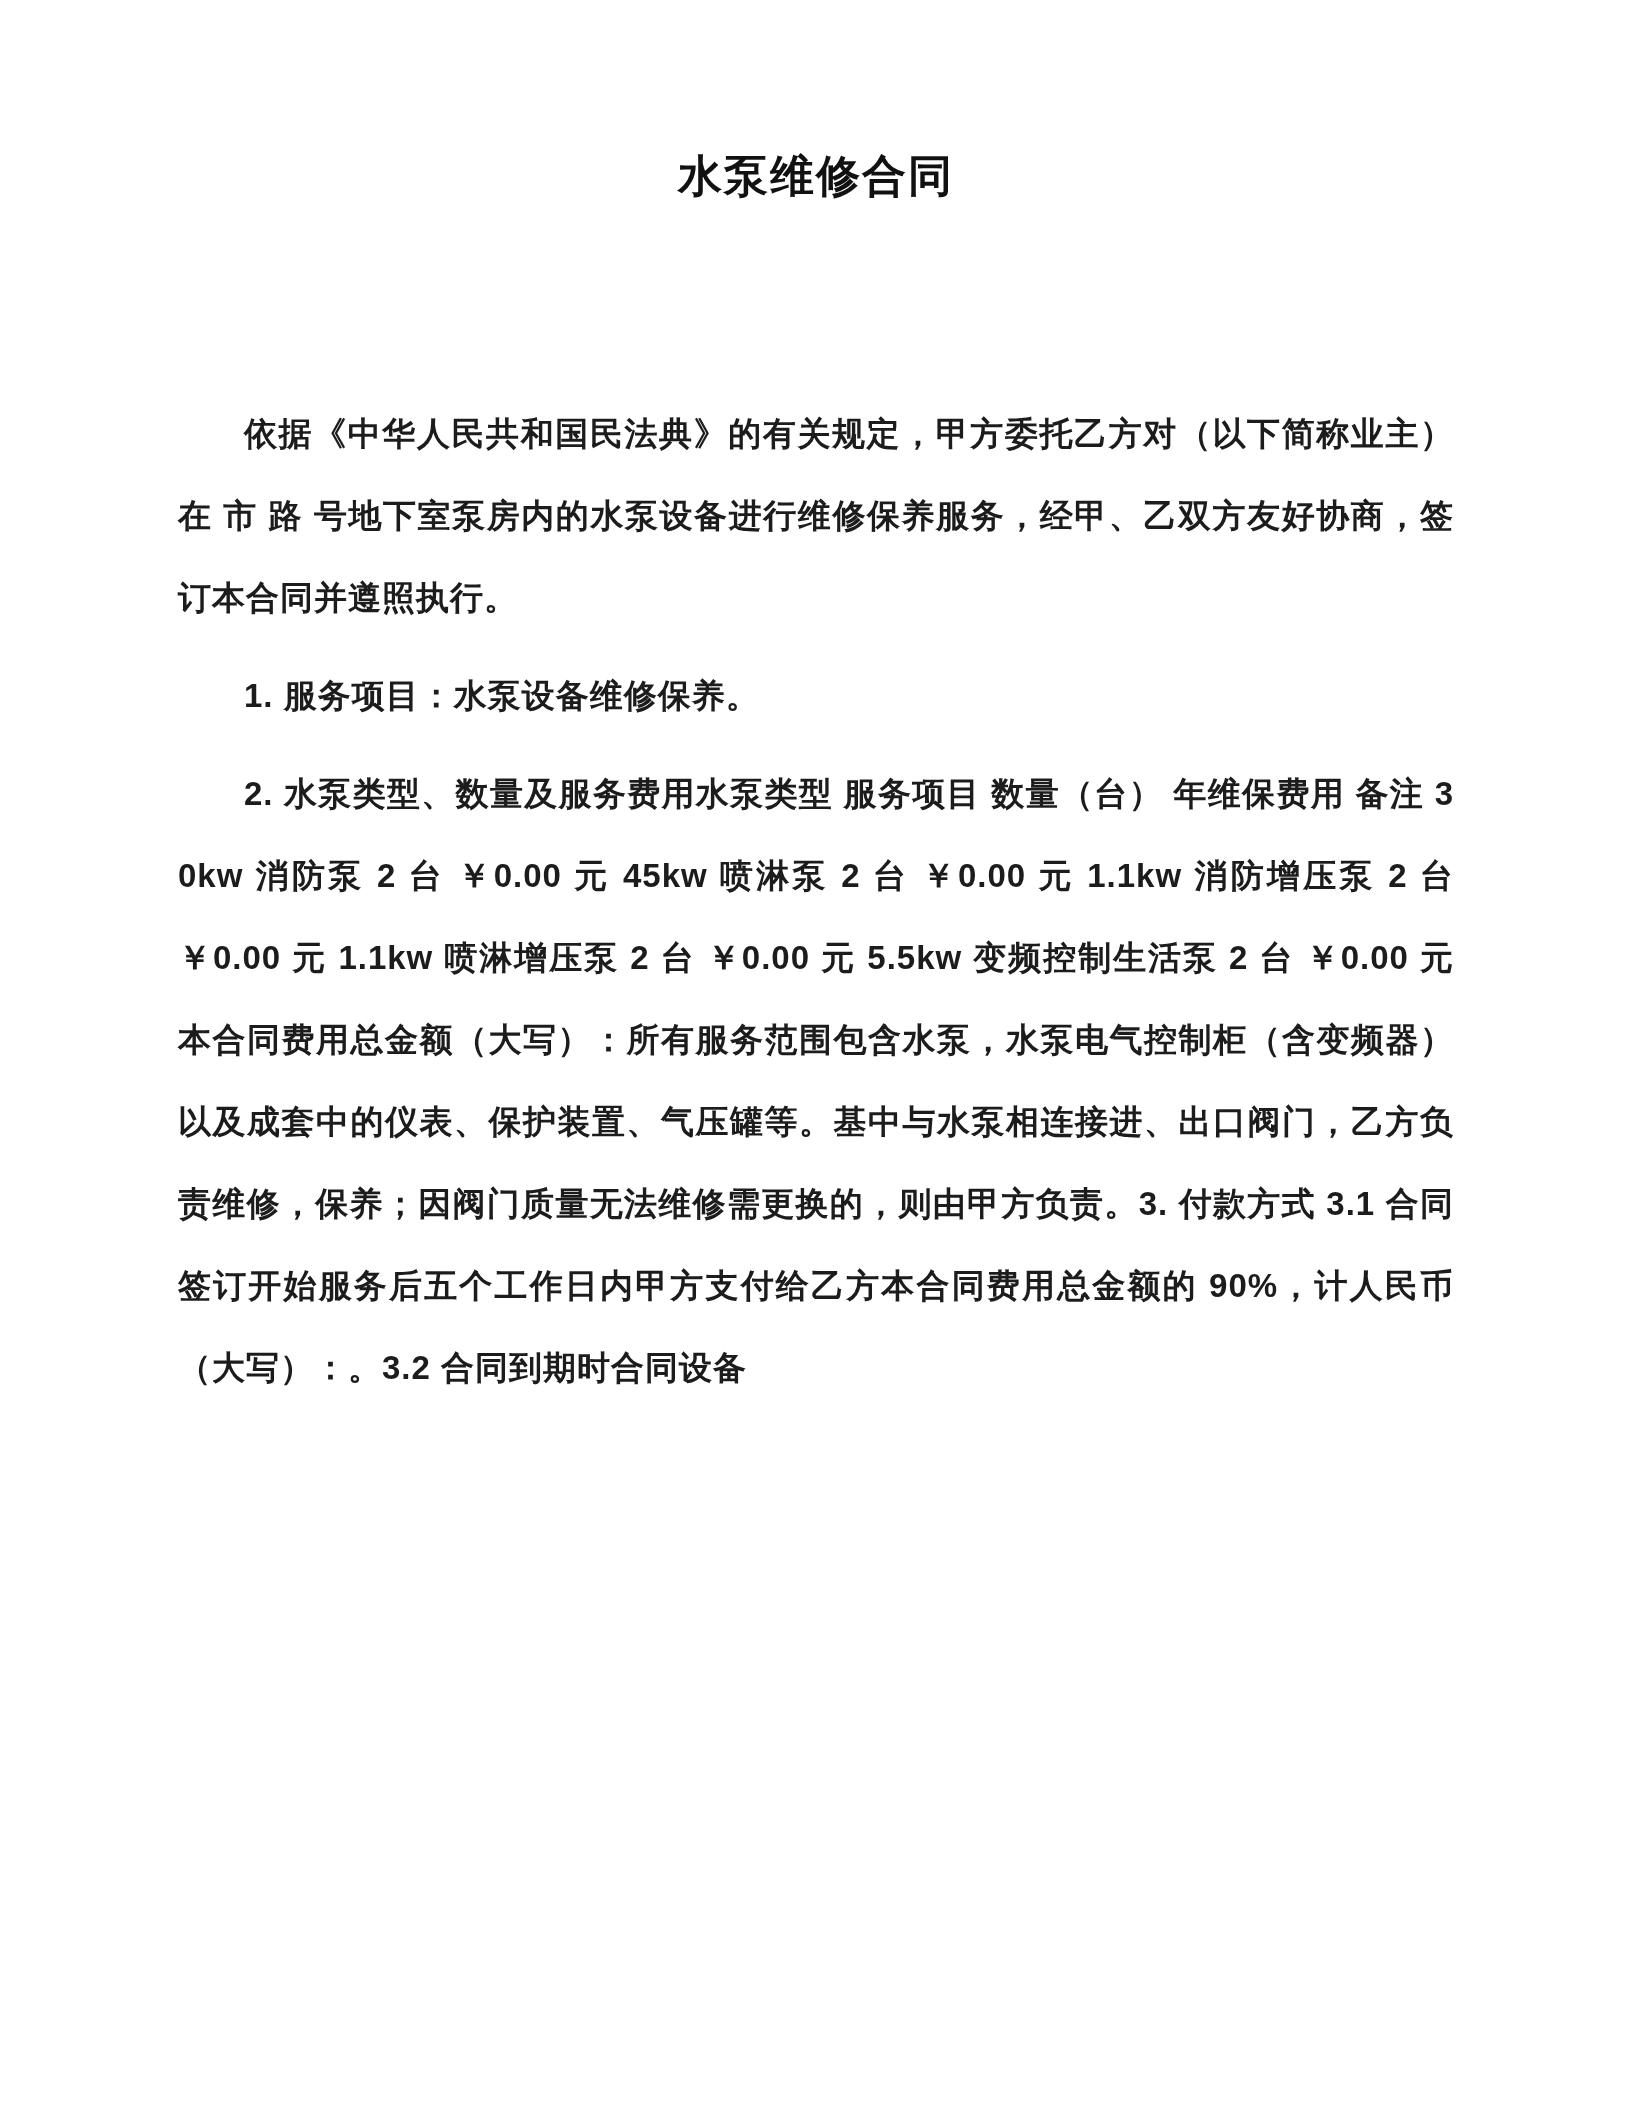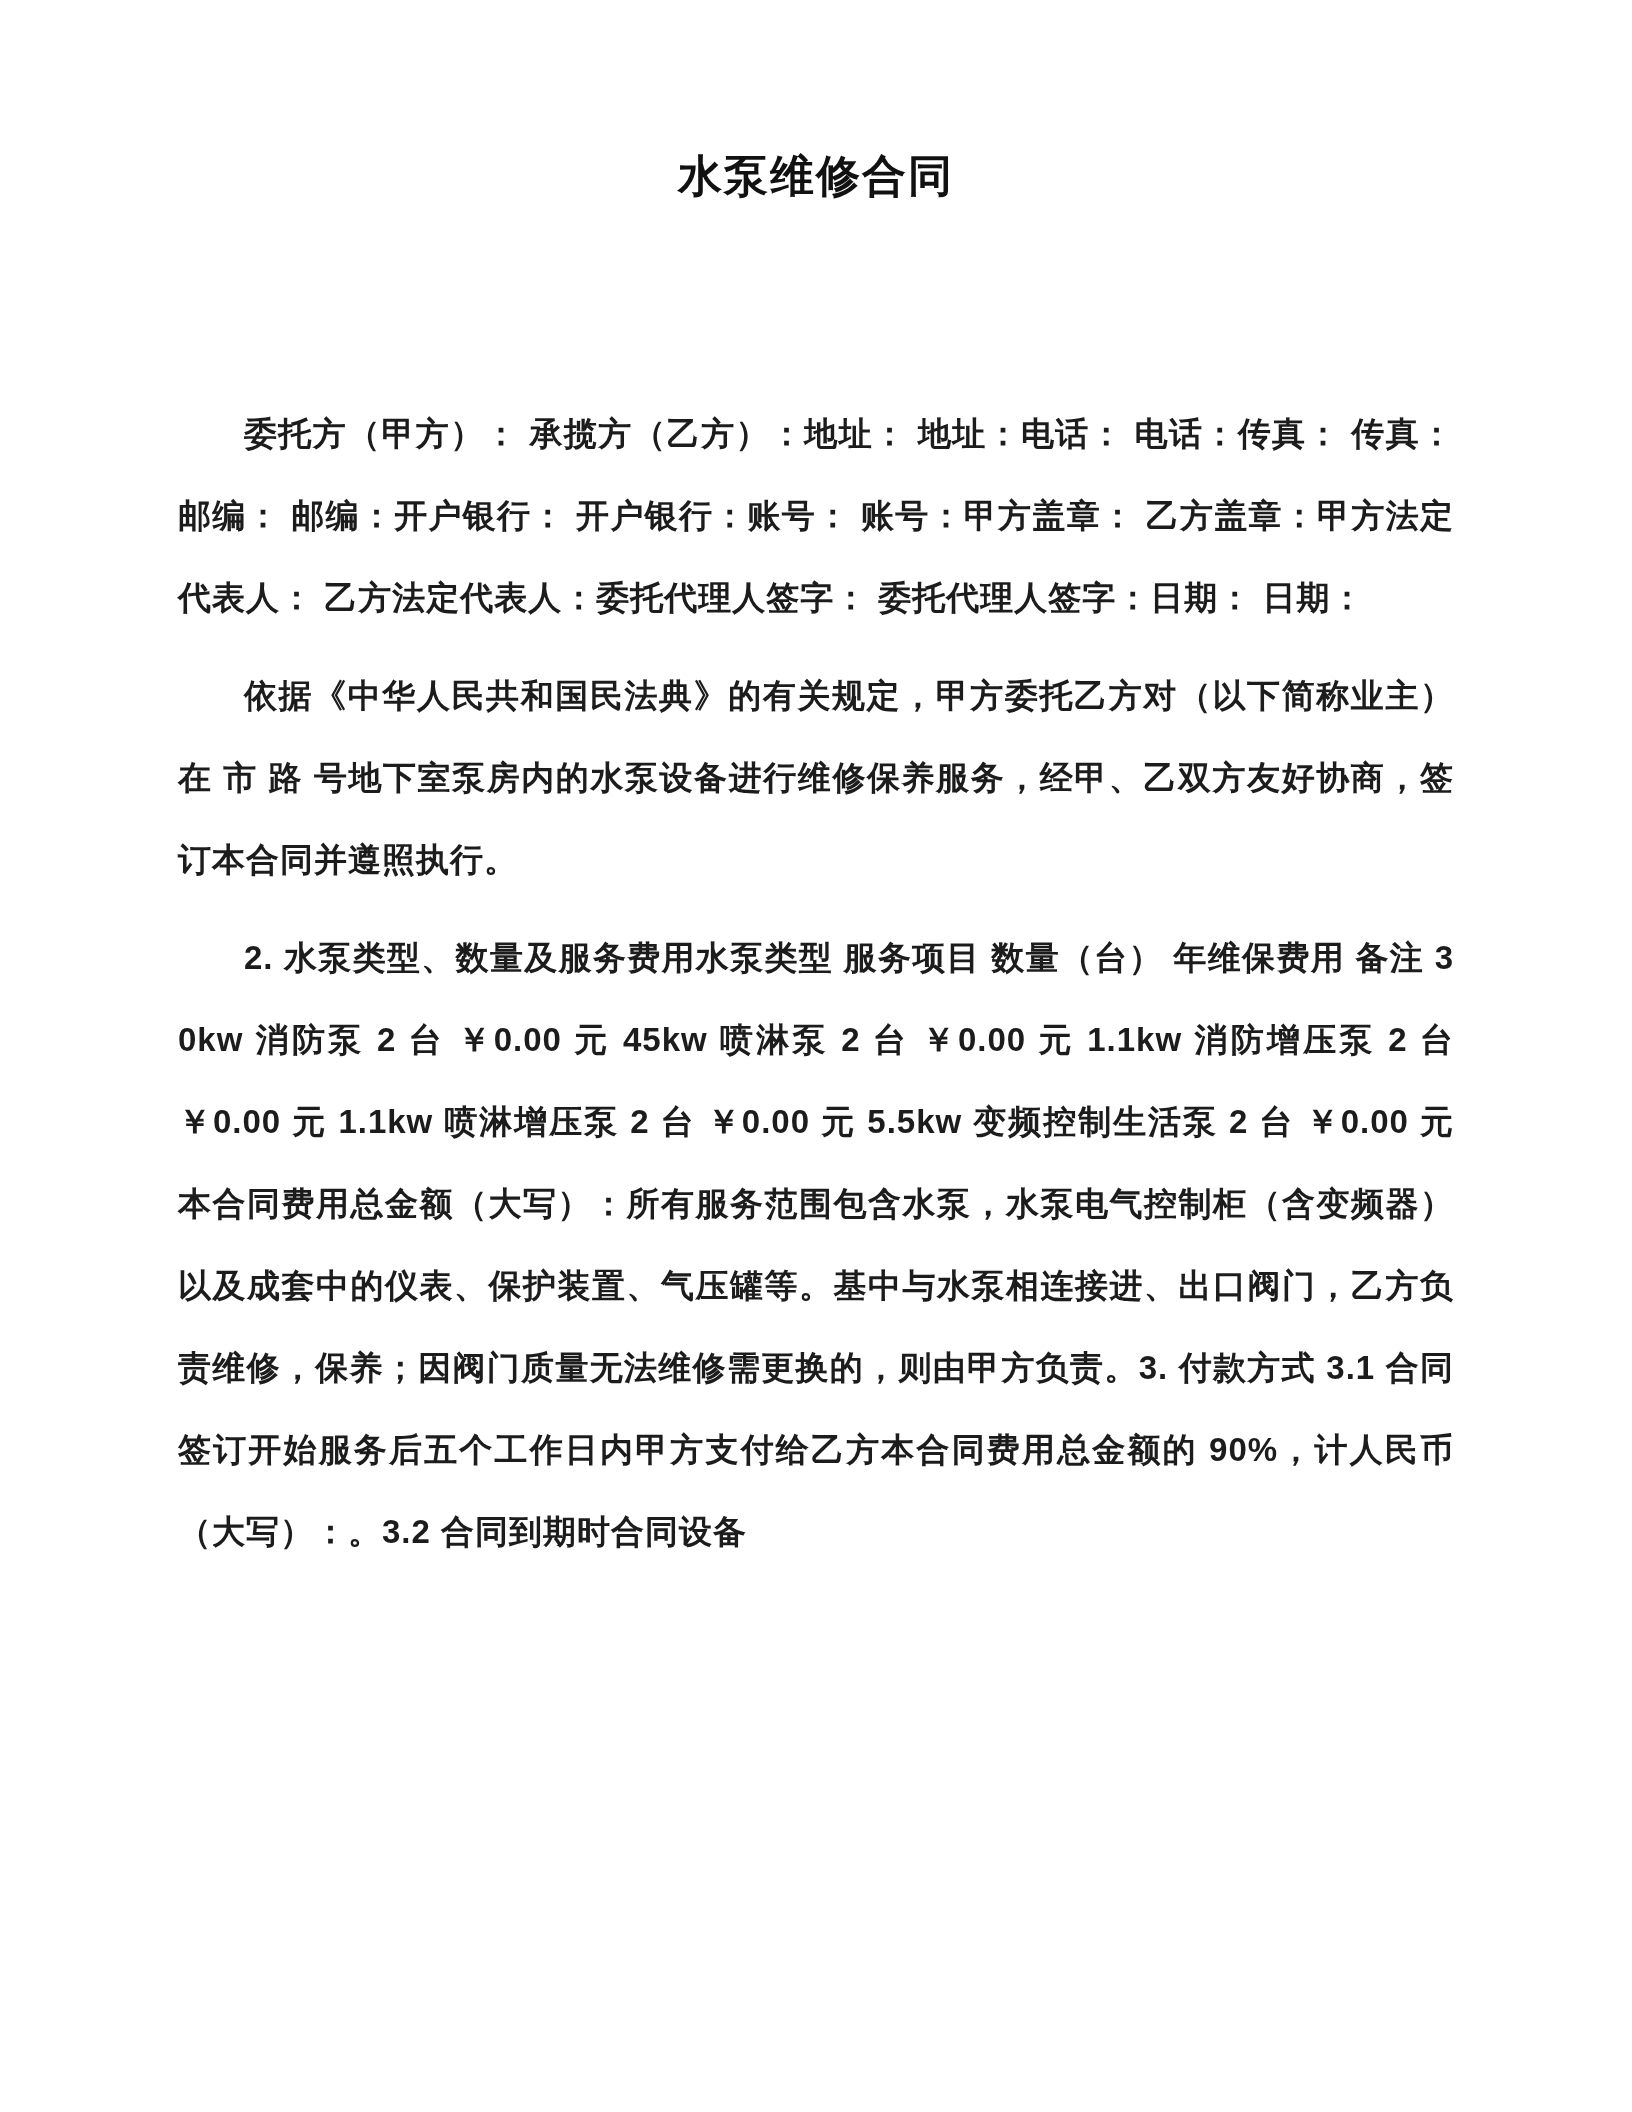--- a/index.html
+++ b/index.html
@@ -39,20 +39,20 @@
     letter-spacing: 1px;
   }
 </style>
 </head>
 <body>
 
 <div class="page">
   <h1 class="doc-title">水泵维修合同</h1>
 
   <div class="doc-body">
-    <p>委托方（甲方）：  承揽方（乙方）：地址：  地址：电话：  电话：传真：  传真：邮编：  邮编：开户银行：  开户银行：账号：  账号：甲方盖章：  乙方盖章：甲方法定代表人：  乙方法定代表人：委托代理人签字：  委托代理人签字：日期：  日期：</p>
 
     <p>依据《中华人民共和国民法典》的有关规定，甲方委托乙方对（以下简称业主）在 市 路 号地下室泵房内的水泵设备进行维修保养服务，经甲、乙双方友好协商，签订本合同并遵照执行。</p>
 
+    <p>1. 服务项目：水泵设备维修保养。</p>
 
     <p>2. 水泵类型、数量及服务费用水泵类型 服务项目 数量（台）  年维保费用 备注 30kw 消防泵 2 台 ￥0.00 元 45kw 喷淋泵 2 台 ￥0.00 元 1.1kw 消防增压泵 2 台 ￥0.00 元 1.1kw 喷淋增压泵 2 台 ￥0.00 元 5.5kw 变频控制生活泵 2 台 ￥0.00 元本合同费用总金额（大写）：所有服务范围包含水泵，水泵电气控制柜（含变频器）以及成套中的仪表、保护装置、气压罐等。基中与水泵相连接进、出口阀门，乙方负责维修，保养；因阀门质量无法维修需更换的，则由甲方负责。3. 付款方式 3.1 合同签订开始服务后五个工作日内甲方支付给乙方本合同费用总金额的 90%，计人民币（大写）：。3.2 合同到期时合同设备</p>
   </div>
 </div>
 
 </body></html>

